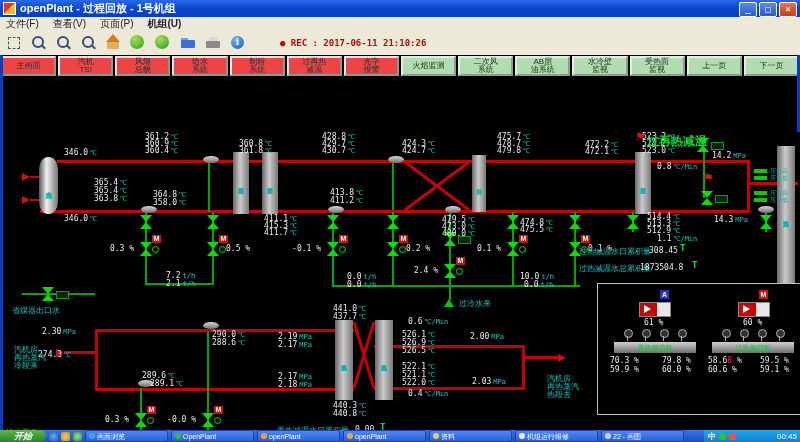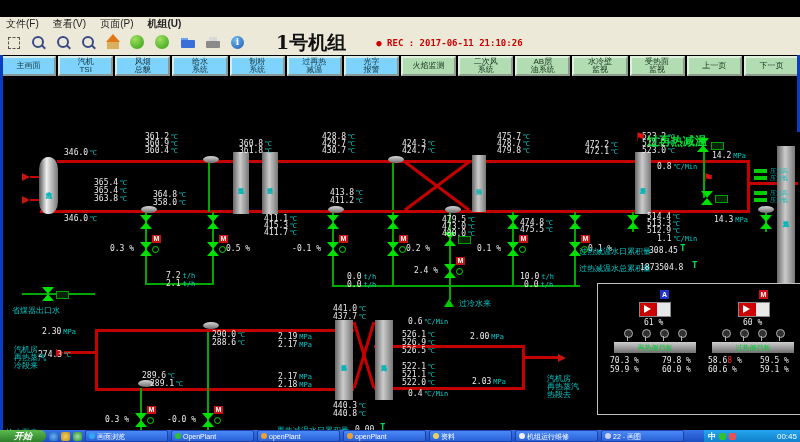--- a/index.html
+++ b/index.html
@@ -15,21 +15,21 @@
     background:linear-gradient(180deg,#5a8af0,#2a5ad0);border:1px solid #fff;border-radius:2px;}
   .wbtn.close{background:linear-gradient(180deg,#f07050,#d03818);}
   #menubar{position:absolute;left:0;top:17px;width:800px;height:14px;background:#ece9d8;border-bottom:1px solid #c8c4b0;
     display:flex;align-items:center;gap:14px;padding-left:6px;font-size:10px;color:#222;}
   #toolbar{position:absolute;left:0;top:31px;width:800px;height:24px;background:#ece9d8;display:flex;align-items:center;}
   .tbi{width:20px;height:18px;margin-left:3px;position:relative;border:1px solid transparent;}
   #unit-title{font-family:"DejaVu Serif",serif;font-weight:bold;font-size:19px;color:#111;margin-left:26px;}
   #recline{margin-left:30px;font:bold 9px "DejaVu Sans Mono",monospace;color:#cc0000;white-space:pre;}
   
   #navrow{position:absolute;left:0;top:55px;width:800px;height:22px;background:#000;display:flex;}
-  .navbtn{flex:1;margin:1px;border:2px outset #d8ece8;background:#7dd3fc;color:#13333c;
+  .navbtn{flex:1;margin:1px;border:2px outset #d8ece8;background:#ef4444;color:#13333c;
     font-size:8px;line-height:8px;text-align:center;display:flex;flex-direction:column;justify-content:center;white-space:pre;}
   .navbtn.green{background:#b2dcb2;border:2px outset #dff0df;color:#143218;}
   
   #frame{position:absolute;left:0;top:55px;width:800px;height:375px;border-left:3px solid #0a3dc2;border-right:3px solid #0a3dc2;box-sizing:border-box;}
   #canvas{position:absolute;left:3px;top:77px;width:794px;height:337px;background:#000;overflow:hidden;}
   #diag{position:absolute;left:0;top:0;}
   .pipe{position:absolute;}
   .pR{background:#c40000;} .pG{background:#00a800;}
   .L{position:absolute;font:8px "DejaVu Sans Mono",monospace;color:#ececec;white-space:pre;line-height:8px;}
   .L .u{color:#00c8c8;font-size:7px;margin-left:2px;}
@@ -76,20 +76,29 @@
   #tray{height:12px;margin-left:auto;width:96px;background:linear-gradient(180deg,#24a6ee,#1180cc);
      display:flex;align-items:center;gap:3px;padding-left:4px;box-sizing:border-box;color:#fff;}
   #tray .lang{font:bold 8px "Liberation Sans",sans-serif;}
   #tray .ticon{width:7px;height:7px;border-radius:2px;}
   #tray .time{font-size:8px;margin-left:auto;margin-right:3px;}
 </style>
 </head>
 <body>
 
 <div id="screen">
+  <div id="titlebar">
+    <div id="appicon"></div>
+    <div id="titletext">openPlant - 过程回放 - 1号机组</div>
+    <div id="wincontrols">
+        <div class="wbtn">_</div>
+        <div class="wbtn">□</div>
+        <div class="wbtn close">×</div>
+      </div>
+  </div>
   <div id="menubar">
       <div style="position: static;">文件(F)</div>
       <div style="position: static;">查看(V)</div>
       <div style="position: static;">页面(P)</div>
       <div style="position: static; font-weight: bold;">机组(U)</div>
     </div>
   <div id="toolbar">
     <span id="tbicons" style="display:flex">
         <div class="tbi" style="position: relative;">
           <i style="position: absolute; display: block; left: 4px; top: 3px; width: 10px; height: 10px; border: 1px dashed rgb(85, 85, 85);"></i>
@@ -123,21 +132,20 @@
           <i style="position: absolute; display: block; left: 2px; top: 6px; width: 14px; height: 8px; background: rgb(58, 111, 216); border-radius: 1px;"></i>
         </div>
         <div class="tbi" style="position: relative;">
           <i style="position: absolute; left: 5px; top: 3px; width: 8px; height: 5px; background: rgb(216, 216, 216);"></i>
           <i style="position: absolute; display: block; left: 2px; top: 7px; width: 14px; height: 7px; background: rgb(138, 138, 138); border-radius: 1px;"></i>
         </div>
         <div class="tbi" style="position: relative;">
           <i style="position: absolute; display: block; left: 2px; top: 2px; width: 13px; height: 13px; border-radius: 50%; background: radial-gradient(circle at 35% 30%, rgb(112, 184, 240), rgb(26, 88, 176)); color: rgb(255, 255, 255); font: bold 9px / 13px &quot;DejaVu Serif&quot;, serif; text-align: center;">i</i>
         </div>
       </span>
-    <span id="unit-title">1号机组</span>
     <span id="recline"><span>●</span> <span>REC :</span> <span>2017-06-11 21:10:26</span></span>
   </div>
   <div id="navrow">
       <div class="navbtn" style="position: static;">主画面</div>
       <div class="navbtn" style="position: static;">汽机
 TSI</div>
       <div class="navbtn" style="position: static;">风烟
 总貌</div>
       <div class="navbtn" style="position: static;">给水
 系统</div>

